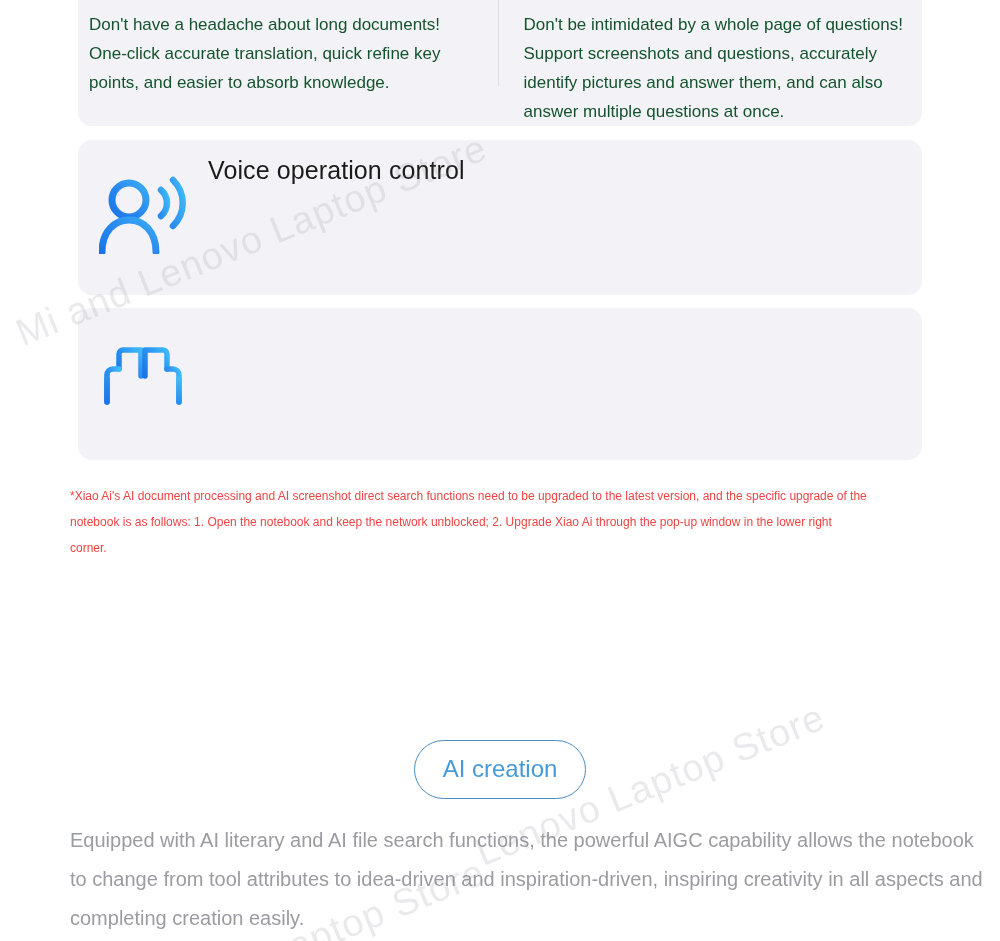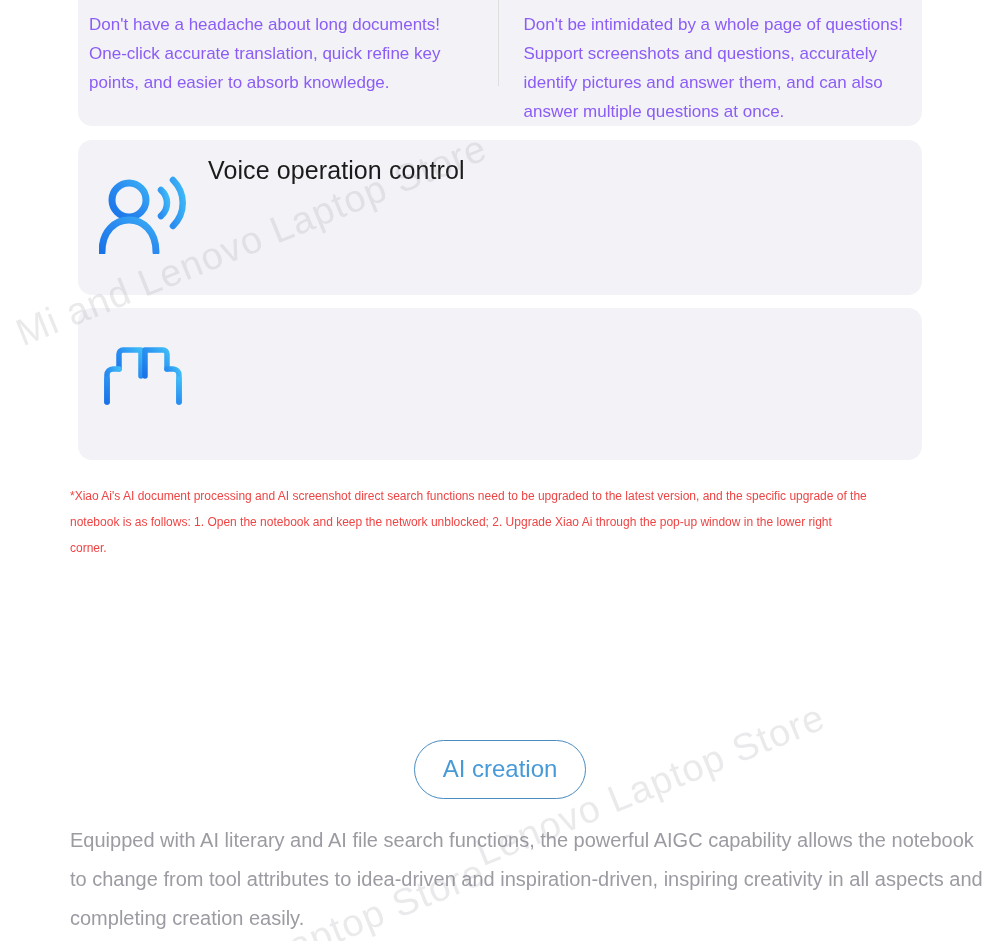--- a/index.html
+++ b/index.html
@@ -69,21 +69,21 @@
     width: 1px;
     align-self: stretch;
     background: #dededf;
     margin-top: 22px;
     margin-bottom: 40px;
   }
 
   .body-text {
     font-size: 17px;
     line-height: 29px;
-    color: #8b5cf6;
+    color: #14532d;
     font-weight: 400;
   }
 
   
   #card-voice {
     left: 78px;
     top: 140px;
     width: 844px;
     height: 155px;
   }

